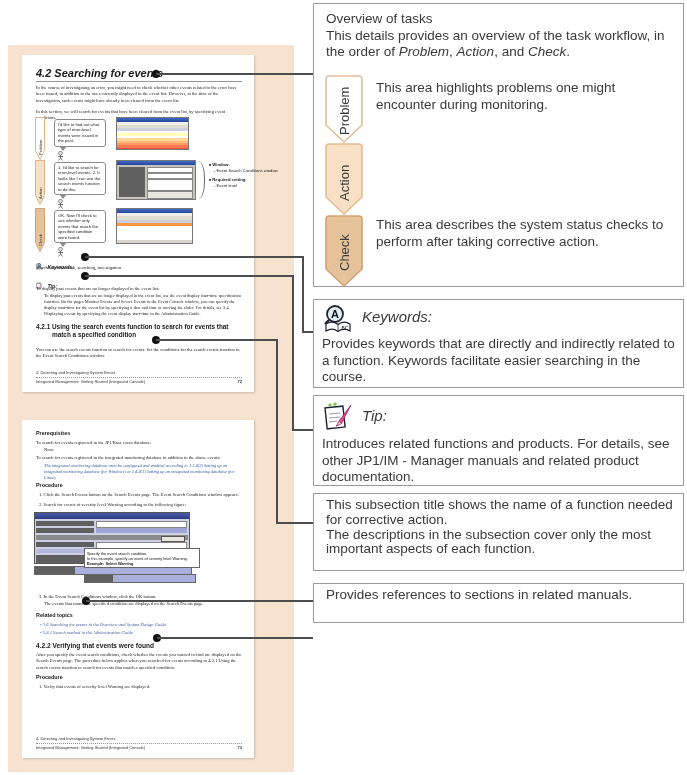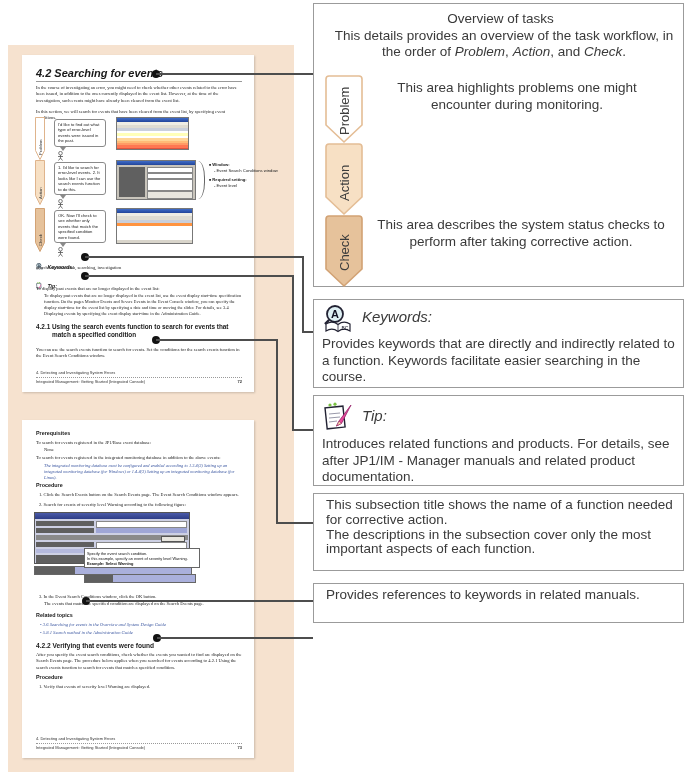--- a/index.html
+++ b/index.html
@@ -253,21 +253,21 @@
   <div class="line" style="left:156px;top:339px;width:122px;height:2px;"></div>
   <div class="line" style="left:276px;top:339px;width:2px;height:185px;"></div>
   <div class="line" style="left:276px;top:522px;width:37px;height:2px;"></div>
 
   <div class="dot" style="left:82px;top:597px;"></div>
   <div class="line" style="left:86px;top:600px;width:227px;height:2px;"></div>
 
   <div class="dot" style="left:153px;top:634px;"></div>
   <div class="line" style="left:157px;top:637px;width:156px;height:2px;"></div>
 
-  <div class="box" style="top:3px;height:284px;text-align:center;">
+  <div class="box" style="top:3px;height:284px;">
     <div style="padding:7px 8px 0 12px;">
       <div>Overview of tasks</div>
       <div style="width:356px;">
         <span>This details provides an overview of the task workflow, in the order of </span><span class="it">Problem</span><span>, </span><span class="it">Action</span><span>, and </span><span class="it">Check</span><span>.</span>
       </div>
     </div>
 
     <svg class="abs" style="left:10px;top:71px;" width="40" height="70" viewBox="0 0 40 70">
       <path d="M5,1 h30 q3,0 3,3 v46 l-18,17 l-18,-17 v-46 q0,-3 3,-3 z" fill="#ffffff" stroke="#e4bd95" stroke-width="1.6"></path>
       <text class="bantext" transform="translate(25 60) rotate(-90)" font-size="13" fill="#3c3c3c">Problem</text>
@@ -304,30 +304,30 @@
       <rect x="4" y="6" width="18" height="21" fill="#fff" stroke="#223" stroke-width="1.4" transform="rotate(-6 13 16)"></rect>
       <line x1="7" y1="13" x2="18" y2="12" stroke="#99a" stroke-width="1"></line>
       <line x1="7" y1="17" x2="18" y2="16" stroke="#99a" stroke-width="1"></line>
       <line x1="7" y1="21" x2="15" y2="20" stroke="#99a" stroke-width="1"></line>
       <circle cx="8" cy="4" r="1.6" fill="#7ac143"></circle>
         <circle cx="13" cy="3.2" r="1.6" fill="#7ac143"></circle>
       <path d="M29,4 L17,20 l-2.5,5 l5,-2.6 z" fill="#e84a9b" stroke="#96256b" stroke-width="0.8"></path>
       <path d="M17,20 l-2.5,5 l5,-2.6 z" fill="#f7d9a8" stroke="#96256b" stroke-width="0.6"></path>
     </svg>
     <div class="abs it" style="left:48px;top:12px;font-size:15px;">Tip:</div>
-    <div class="abs" style="left:8px;top:40px;width:356px;">Introduces related functions and products. For details, see after JP1/IM - Manager manuals and related product documentation.</div>
+    <div class="abs" style="left:8px;top:40px;width:356px;">Introduces related functions and products. For details, see other JP1/IM - Manager manuals and related product documentation.</div>
   </div>
 
   <div class="box" style="top:493px;height:78px;line-height:14.8px;">
     <div style="padding:4px 8px 0 12px;width:352px;box-sizing:content-box;">
       <div>This subsection title shows the name of a function needed for corrective action.</div>
       <div>The descriptions in the subsection cover only the most important aspects of each function.</div>
     </div>
   </div>
 
   <div class="box" style="top:583px;height:40px;line-height:15.5px;">
     <div style="padding:3px 8px 0 12px;">
-      <div>Provides references to keywords in related manuals.</div>
+      <div>Provides references to sections in related manuals.</div>
     </div>
   </div>
 
 
 </div>
 
 </body></html>

